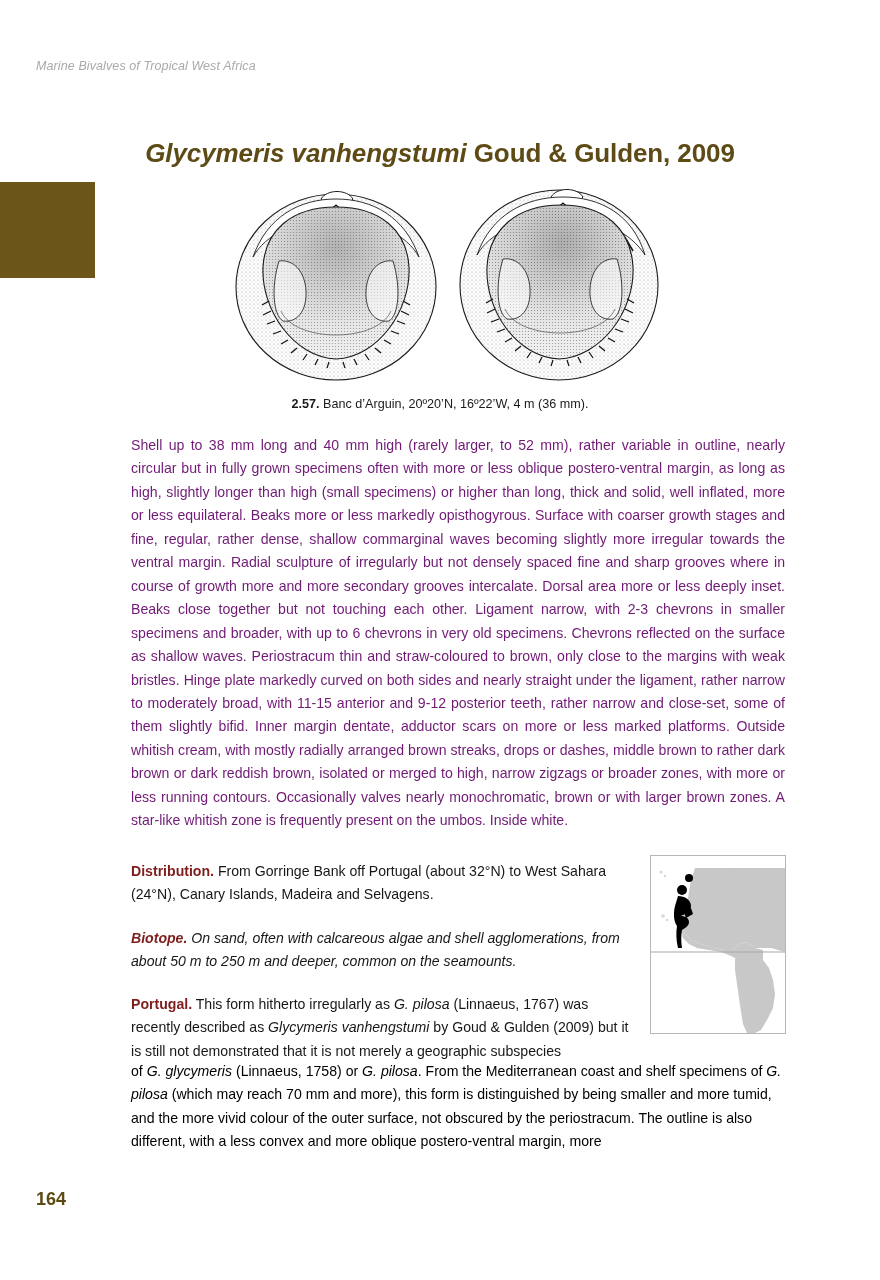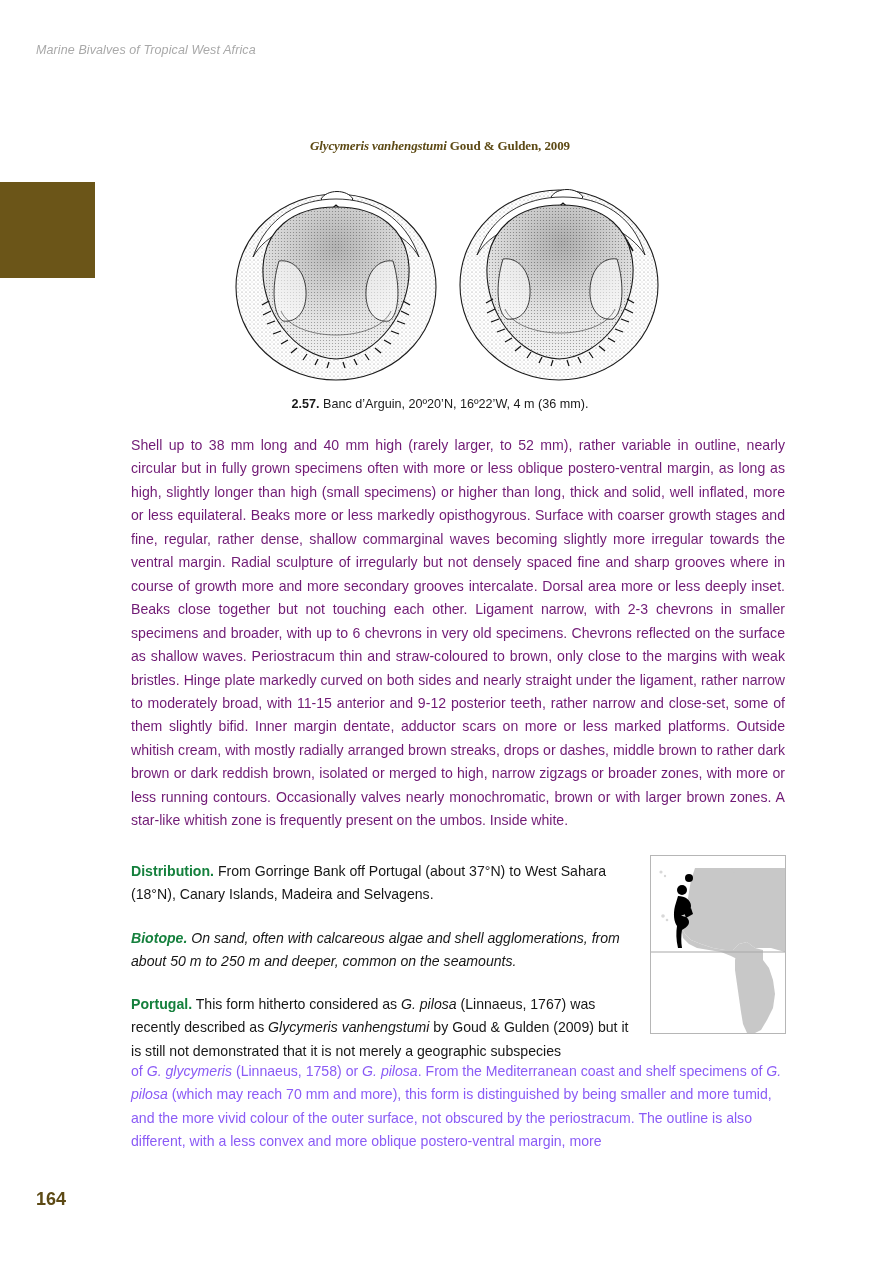--- a/index.html
+++ b/index.html
@@ -13,21 +13,21 @@
     position: relative;
     font-family: "Liberation Sans", sans-serif;
     color: #1a1a1a;
     overflow: hidden;
   }
 
   
   .running-head {
     position: absolute;
     left: 36px;
-    top: 43px;
+    top: 59px;
     font-size: 12.5px;
     font-style: italic;
     letter-spacing: .1px;
     color: #a9a9a9;
     white-space: nowrap;
   }
 
   
   .thumb-tab {
     position: absolute;
@@ -38,25 +38,24 @@
     background: #6b5518;
   }
 
   
   .species-title {
     position: absolute;
     left: 0;
     right: 0;
     top: 138px;
     text-align: center;
-    font-size: 13px;
+    font-size: 26px;
     font-weight: bold;
     color: #5d4a15;
     letter-spacing: -0.1px;
-    font-family: Liberation Serif, serif;
   }
   .species-title .binomen {
     font-style: italic;
   }
 
   
   .plate {
     position: absolute;
     left: 215px;
     top: 183px;
@@ -105,37 +104,37 @@
   .section {
     position: absolute;
     left: 131px;
     font-size: 14.1px;
     line-height: 23.4px;
     color: #171717;
     text-align: left;
   }
   .section .lead {
     font-weight: bold;
-    color: #15803d;
+    color: #7f1d1d;
     text-align: right;
   }
   .section .italic { font-style: italic; }
 
   .sec-distribution { top: 860px;  width: 508px; }
   .sec-biotope      { top: 927px;  width: 508px; font-style: italic; }
   .sec-remarks      { top: 993px;  width: 508px; }
 
   .remarks-wide {
     position: absolute;
     left: 131px;
     top: 1060px;
     width: 654px;
     font-size: 14.1px;
     line-height: 23.4px;
-    color: #8b5cf6;
+    color: #000000;
     text-align: left;
   }
   .remarks-wide .italic { font-style: italic; }
 
   
   .map-inset {
     position: absolute;
     left: 650px;
     top: 855px;
     width: 134px;
@@ -355,29 +354,29 @@
   </div>
 </div>
 
 <div class="figure-caption">
   <span class="fig-num">2.57.</span><span>  Banc d’Arguin, 20º20’N, 16º22’W, 4 m (36 mm).</span>
 </div>
 
 <div class="description">Shell up to 38 mm long and 40 mm high (rarely larger, to 52 mm), rather variable in outline, nearly circular but in fully grown specimens often with more or less oblique postero-ventral margin, as long as high, slightly longer than high (small specimens) or higher than long, thick and solid, well inflated, more or less equilateral. Beaks more or less markedly opisthogyrous. Surface with coarser growth stages and fine, regular, rather dense, shallow commarginal waves becoming slightly more irregular towards the ventral margin. Radial sculpture of irregularly but not densely spaced fine and sharp grooves where in course of growth more and more secondary grooves intercalate. Dorsal area more or less deeply inset. Beaks close together but not touching each other. Ligament narrow, with 2-3 chevrons in smaller specimens and broader, with up to 6 chevrons in very old specimens. Chevrons reflected on the surface as shallow waves. Periostracum thin and straw-coloured to brown, only close to the margins with weak bristles. Hinge plate markedly curved on both sides and nearly straight under the ligament, rather narrow to moderately broad, with 11-15 anterior and 9-12 posterior teeth, rather narrow and close-set, some of them slightly bifid. Inner margin dentate, adductor scars on more or less marked platforms. Outside whitish cream, with mostly radially arranged brown streaks, drops or dashes, middle brown to rather dark brown or dark reddish brown, isolated or merged to high, narrow zigzags or broader zones, with more or less running contours. Occasionally valves nearly monochromatic, brown or with larger brown zones. A star-like whitish zone is frequently present on the umbos. Inside white.</div>
 
 <div class="section sec-distribution">
-  <span class="lead">Distribution.</span><span> From Gorringe Bank off Portugal (about 37°N) to West Sahara (18°N), Canary Islands, Madeira and Selvagens.</span>
+  <span class="lead">Distribution.</span><span> From Gorringe Bank off Portugal (about 32°N) to West Sahara (24°N), Canary Islands, Madeira and Selvagens.</span>
 </div>
 
 <div class="section sec-biotope">
   <span class="lead">Biotope.</span><span> On sand, often with calcareous algae and shell agglomerations, from about 50 m to 250 m and deeper, common on the seamounts.</span>
 </div>
 
 <div class="section sec-remarks">
-  <span class="lead">Portugal.</span><span> This form hitherto considered as </span><span class="italic">G. pilosa</span><span> (Linnaeus, 1767) was recently described as </span><span class="italic">Glycymeris vanhengstumi</span><span> by Goud &amp; Gulden (2009) but it is still not demonstrated that it is not merely a geographic subspecies</span>
+  <span class="lead">Portugal.</span><span> This form hitherto irregularly as </span><span class="italic">G. pilosa</span><span> (Linnaeus, 1767) was recently described as </span><span class="italic">Glycymeris vanhengstumi</span><span> by Goud &amp; Gulden (2009) but it is still not demonstrated that it is not merely a geographic subspecies</span>
 </div>
 
 <div class="remarks-wide">
   <span>of </span><span class="italic">G. glycymeris</span><span> (Linnaeus, 1758) or </span><span class="italic">G. pilosa</span><span>. From the Mediterranean coast and shelf specimens of </span><span class="italic">G. pilosa</span><span> (which may reach 70 mm and more), this form is distinguished by being smaller and more tumid, and the more vivid colour of the outer surface, not obscured by the periostracum. The outline is also different, with a less convex and more oblique postero-ventral margin, more</span>
 </div>
 
 <div class="map-inset">
   <svg viewBox="0 0 134 177" xmlns="http://www.w3.org/2000/svg">
     <rect x="0" y="0" width="134" height="177" fill="#ffffff"></rect>
 

